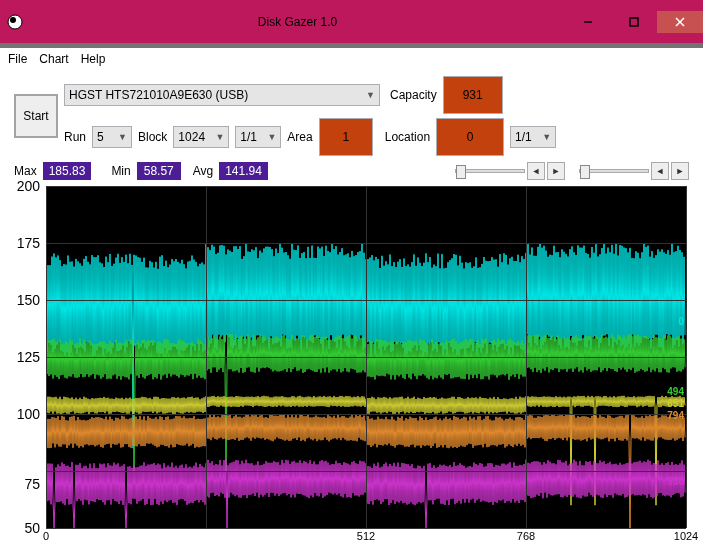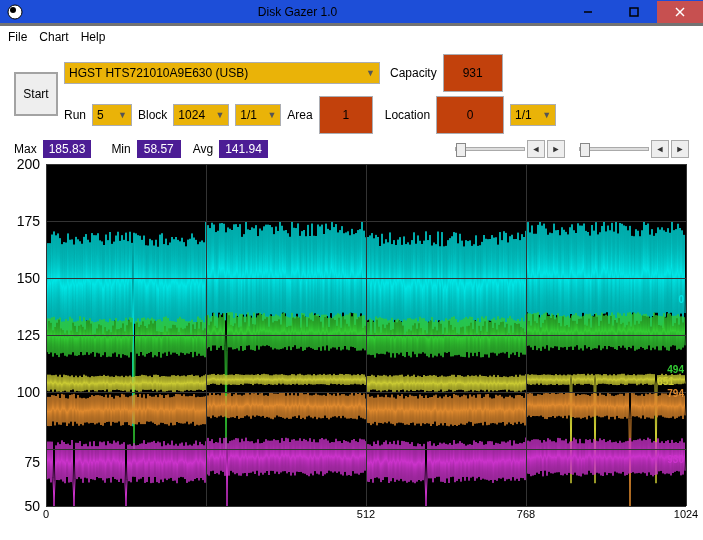--- a/index.html
+++ b/index.html
@@ -1,28 +1,28 @@
 <!DOCTYPE html>
 <html><head>
 <meta charset="utf-8">
 <style>
   * { box-sizing: border-box; margin: 0; padding: 0; font-family: "Segoe UI", Tahoma, sans-serif; font-size: 12px; }
   body { background: #fff; width: 703px; height: 540px; overflow: hidden; }
-  .titlebar { height: 26px; background: #1d4ed8; display: flex; align-items: center; border-bottom: 3px solid #737373; }
+  .titlebar { height: 48px; background: #be185d; display: flex; align-items: center; border-bottom: 5px solid #737373; }
   .titlebar .icon { width: 30px; display: flex; align-items: center; justify-content: center; }
   .titlebar .title { flex: 1; text-align: center; font-size: 12px; color: #000; }
   .titlebar .winbtns { display: flex; }
   .winbtn { width: 46px; height: 22px; display: flex; align-items: center; justify-content: center; color: #000; }
   .winbtn.close { background: #c75050; color: #fff; width: 46px; height: 22px; }
   .menubar { height: 22px; display: flex; align-items: center; padding: 0 8px; gap: 12px; }
   .menubar span { color: #000; cursor: default; }
   .controls { padding: 6px 14px; display: flex; flex-direction: column; gap: 6px; }
   .row { display: flex; align-items: center; gap: 6px; }
   .startbtn { width: 44px; height: 44px; background: #eee; border: 2px solid #a3a3a3; display: flex; align-items: center; justify-content: center; cursor: pointer; }
-  .dropdown { height: 22px; border: 1px solid #abadb3; background: #eab308; display: flex; align-items: center; padding: 0 4px; }
+  .dropdown { height: 22px; border: 1px solid #abadb3; background: #e5e5e5; display: flex; align-items: center; padding: 0 4px; }
   .dropdown .dd-text { flex: 1; }
   .dd-arrow { color: #555; font-size: 9px; padding-left: 4px; }
   .label { color: #000; }
   .textbox { height: 38px; border: 1px solid #abadb3; background: #c2410c; text-align: center; display: flex; align-items: center; justify-content: center; }
   .statbox { height: 18px; background: #4c1d95; color: #fff; display: flex; align-items: center; justify-content: center; padding: 0 6px; min-width: 44px; }
   .slider-wrap { display: flex; align-items: center; gap: 2px; }
   .slider-track { width: 70px; height: 4px; background: #ddd; border: 1px solid #aaa; position: relative; }
   .slider-thumb { position: absolute; left: 0; top: -5px; width: 10px; height: 14px; background: #eee; border: 1px solid #888; }
   .arrowbtn { width: 18px; height: 18px; border: 1px solid #aaa; background: #eee; display: flex; align-items: center; justify-content: center; font-size: 9px; color: #333; cursor: pointer; }
   .chart { position: relative; margin: 0 14px 6px 14px; }
@@ -163,21 +163,21 @@
       <div class="gridline-h" style="top: 114px;"></div>
       <div class="gridline-h" style="top: 57px;"></div>
       <div class="gridline-h" style="top: 0px;"></div>
       <div class="gridline-v" style="left: 0px;"></div>
       <div class="gridline-v" style="left: 160px;"></div>
       <div class="gridline-v" style="left: 320px;"></div>
       <div class="gridline-v" style="left: 480px;"></div>
       <div class="gridline-v" style="left: 640px;"></div>
       <div class="series-rlabel" style="right: 2px; top: 130px; color: rgb(0, 229, 229);">0</div>
       <div class="series-rlabel" style="right: 2px; top: 200px; color: rgb(51, 204, 51);">494</div>
-      <div class="series-rlabel" style="right: 12px; top: 212px; color: rgb(204, 204, 51); margin-left: 16px;">651</div>
+      <div class="series-rlabel" style="right: 2px; top: 212px; color: rgb(204, 204, 51); margin-left: 16px;">651</div>
       <div class="series-rlabel" style="right: 2px; top: 224px; color: rgb(224, 138, 46);">794</div>
       <div class="series-rlabel" style="right: 2px; top: 290px; color: rgb(204, 51, 204);">930</div>
     </div>
   <div class="xaxis" id="xaxis">
       <div class="xlabel" style="left: 0px;">0</div>
       <div class="xlabel" style="left: 160px; margin-top: 32px;">256</div>
       <div class="xlabel" style="left: 320px;">512</div>
       <div class="xlabel" style="left: 480px;">768</div>
       <div class="xlabel" style="left: 640px;">1024</div>
     </div>

